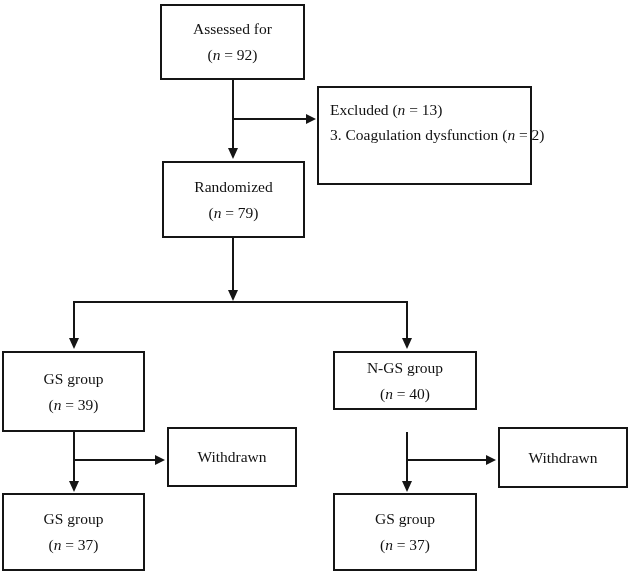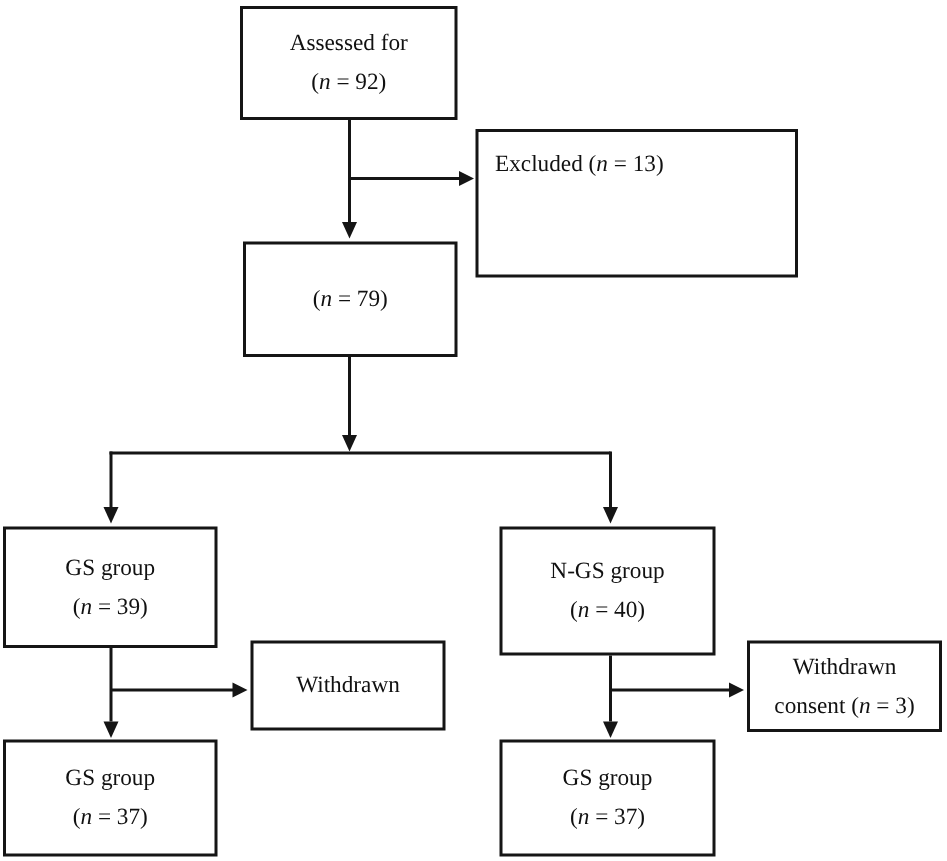--- a/index.html
+++ b/index.html
@@ -36,21 +36,21 @@
     text-align: left;
     padding: 9px 4px 6px 11px;
     line-height: 25px;
   }
   .box span { display: block; white-space: nowrap; }
   
   #box-assessed       { left: 160px; top: 4px;   width: 145px; height: 76px; }
   #box-excluded       { left: 317px; top: 66px;  width: 215px; height: 99px; margin-top: 20px; }
   #box-randomized     { left: 162px; top: 161px; width: 143px; height: 77px; }
   #box-gs             { left: 2px;   top: 351px; width: 143px; height: 81px; }
-  #box-ngs            { left: 333px; top: 351px; width: 144px; height: 86px; }
+  #box-ngs            { left: 333px; top: 351px; width: 144px; height: 59px; }
   #box-withdrawn-gs   { left: 167px; top: 427px; width: 130px; height: 60px; }
   #box-withdrawn-ngs  { left: 498px; top: 427px; width: 130px; height: 61px; }
   #box-gs-final       { left: 2px;   top: 493px; width: 143px; height: 78px; }
   #box-ngs-final      { left: 333px; top: 493px; width: 144px; height: 78px; }
 </style>
 </head>
 <body>
 
 <div class="canvas">
 
@@ -88,43 +88,44 @@
     </g>
   </svg>
 
   <div class="box" id="box-assessed">
     <span>Assessed for</span>
     <span>(<i>n</i> = 92)</span>
   </div>
 
   <div class="box left-align" id="box-excluded">
     <span>Excluded (<i>n</i> = 13)</span>
+    <span>3. Coagulation dysfunction (<i>n</i> = 2)</span>
   </div>
 
   <div class="box" id="box-randomized">
+    <span>Randomized</span>
     <span>(<i>n</i> = 79)</span>
   </div>
 
   <div class="box" id="box-gs">
     <span>GS group</span>
     <span>(<i>n</i> = 39)</span>
   </div>
 
   <div class="box" id="box-ngs">
     <span>N-GS group</span>
     <span>(<i>n</i> = 40)</span>
   </div>
 
   <div class="box" id="box-withdrawn-gs">
     <span>Withdrawn</span>
   </div>
 
   <div class="box" id="box-withdrawn-ngs">
     <span>Withdrawn</span>
-    <span>consent (<i>n</i> = 3)</span>
   </div>
 
   <div class="box" id="box-gs-final">
     <span>GS group</span>
     <span>(<i>n</i> = 37)</span>
   </div>
 
   <div class="box" id="box-ngs-final">
     <span>GS group</span>
     <span>(<i>n</i> = 37)</span>

